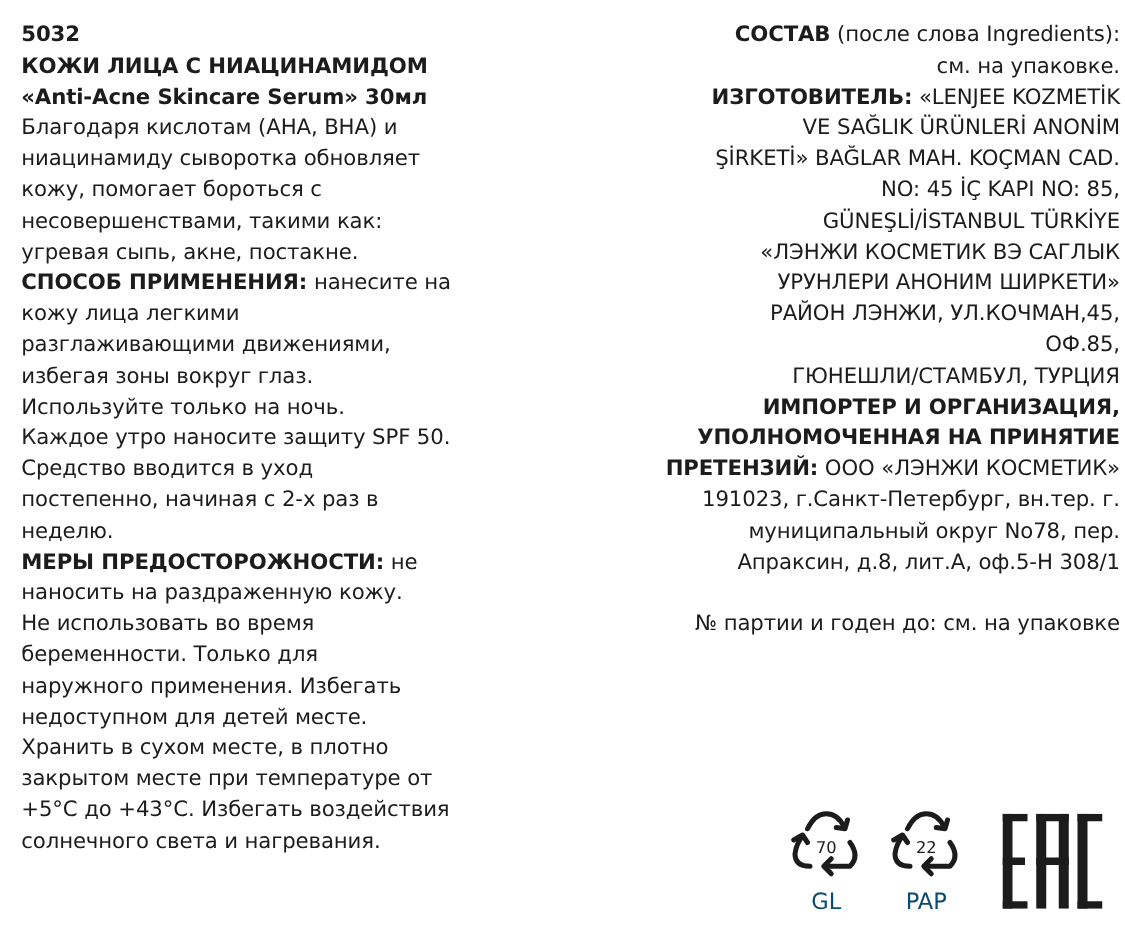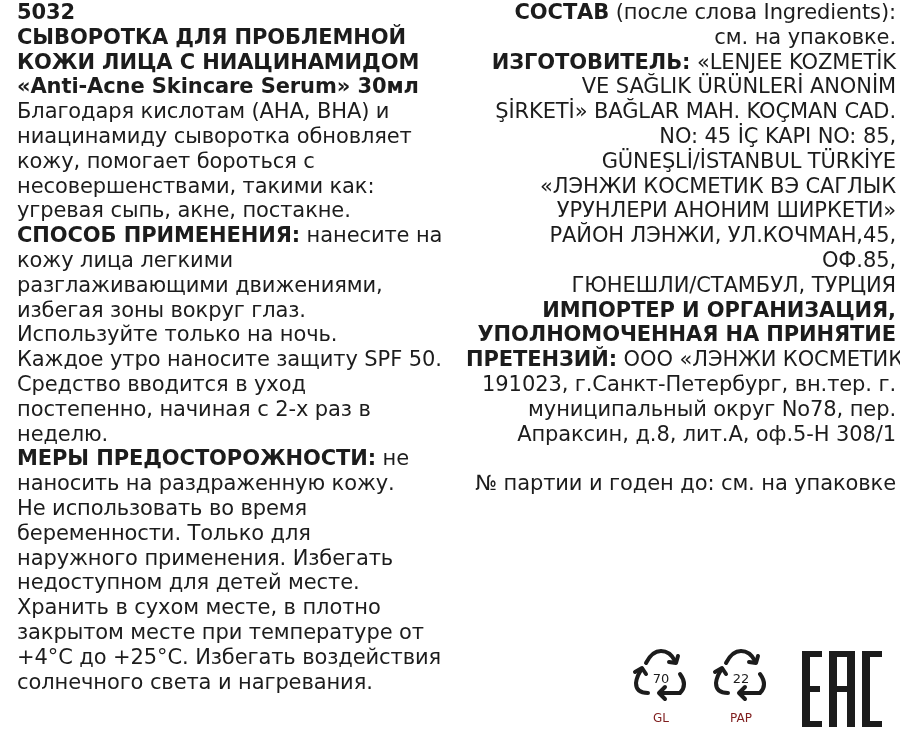--- a/index.html
+++ b/index.html
@@ -10,22 +10,22 @@
     body {
       width: 900px;
       height: 740px;
       position: relative;
       overflow: hidden;
       color: #1c1c1c;
       font-family: "DejaVu Sans", sans-serif;
     }
     .col {
       position: absolute;
-      top: 0;
-      font-size: 21px;
+      top: 16px;
+      font-size: 17px;
       line-height: 24.8px;
       letter-spacing: -0.1px;
     }
     .col-left { left: 17px; width: 430px; }
     .col-right { left: 466px; width: 430px; text-align: right; }
     .line { white-space: nowrap; display: block; }
     .b { font-weight: bold; }
     .spacer { height: 24.8px; }
 
     .marks {
@@ -49,36 +49,35 @@
       text-align: center;
       font-size: 13px;
       font-family: "DejaVu Sans", sans-serif;
       color: #1c1c1c;
     }
     .recycle .lbl {
       position: absolute;
       left: 0; width: 62px;
       top: 66px;
       text-align: center;
-      font-size: 12px;
+      font-size: 18px;
       font-family: "DejaVu Sans", sans-serif;
-      color: #7f1d1d;
+      color: #0c4a6e;
     }
     .eac {
       position: absolute;
       left: 172px;
       top: 6px;
     }
   </style>
 </head>
 <body>
 
 <div class="col col-left">
   <span class="line b">5032</span>
-  <span class="line b">СЫВОРОТКА ДЛЯ ПРОБЛЕМНОЙ</span>
   <span class="line b">КОЖИ ЛИЦА С НИАЦИНАМИДОМ</span>
   <span class="line b">«Anti-Acne Skincare Serum» 30мл</span>
 
   <div>
     <span class="line">Благодаря кислотам (АНА, ВНА) и</span>
     <span class="line">ниацинамиду сыворотка обновляет</span>
     <span class="line">кожу, помогает бороться с</span>
     <span class="line">несовершенствами, такими как:</span>
     <span class="line">угревая сыпь, акне, постакне.</span>
   </div>
@@ -97,21 +96,21 @@
 
   <div>
     <span class="line"><span class="b">МЕРЫ ПРЕДОСТОРОЖНОСТИ:</span><span> не</span></span>
     <span class="line">наносить на раздраженную кожу.</span>
     <span class="line">Не использовать во время</span>
     <span class="line">беременности. Только для</span>
     <span class="line">наружного применения. Избегать</span>
     <span class="line">недоступном для детей месте.</span>
     <span class="line">Хранить в сухом месте, в плотно</span>
     <span class="line">закрытом месте при температуре от</span>
-    <span class="line">+4°С до +25°С. Избегать воздействия</span>
+    <span class="line">+5°С до +43°С. Избегать воздействия</span>
     <span class="line">солнечного света и нагревания.</span>
   </div>
 </div>
 
 <div class="col col-right">
   <div>
     <span class="line"><span class="b">СОСТАВ</span><span> (после слова Ingredients):</span></span>
     <span class="line">см. на упаковке.</span>
   </div>
 

